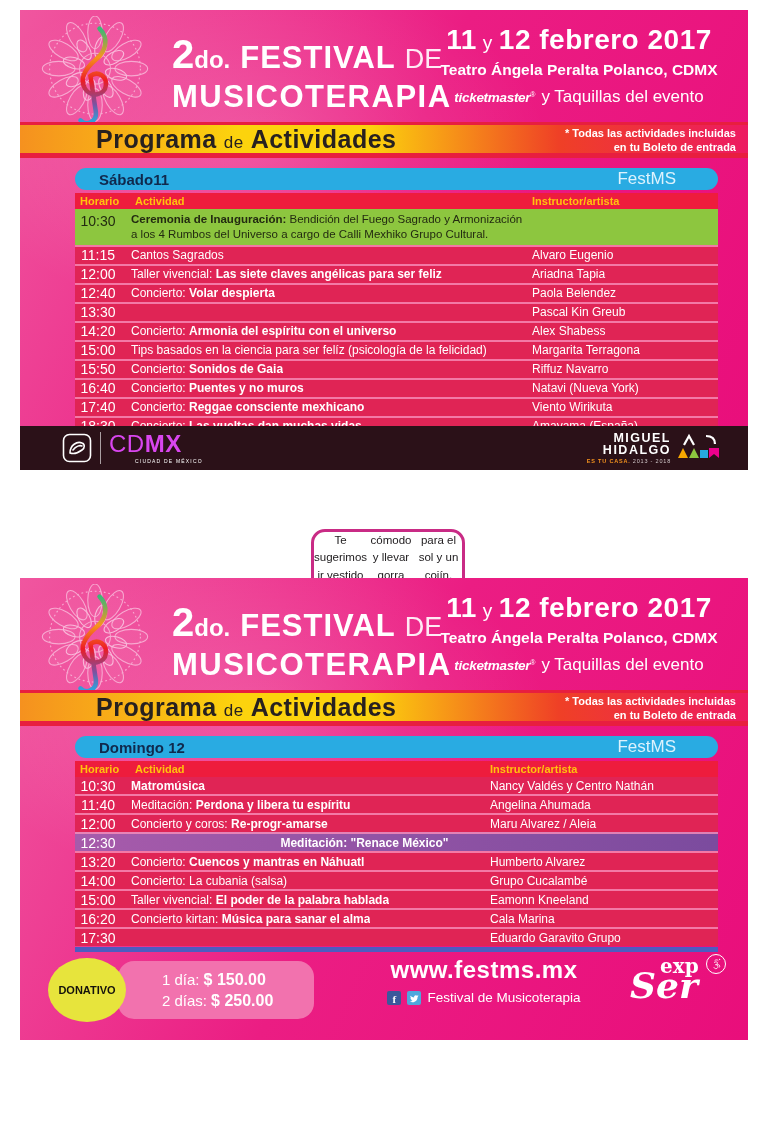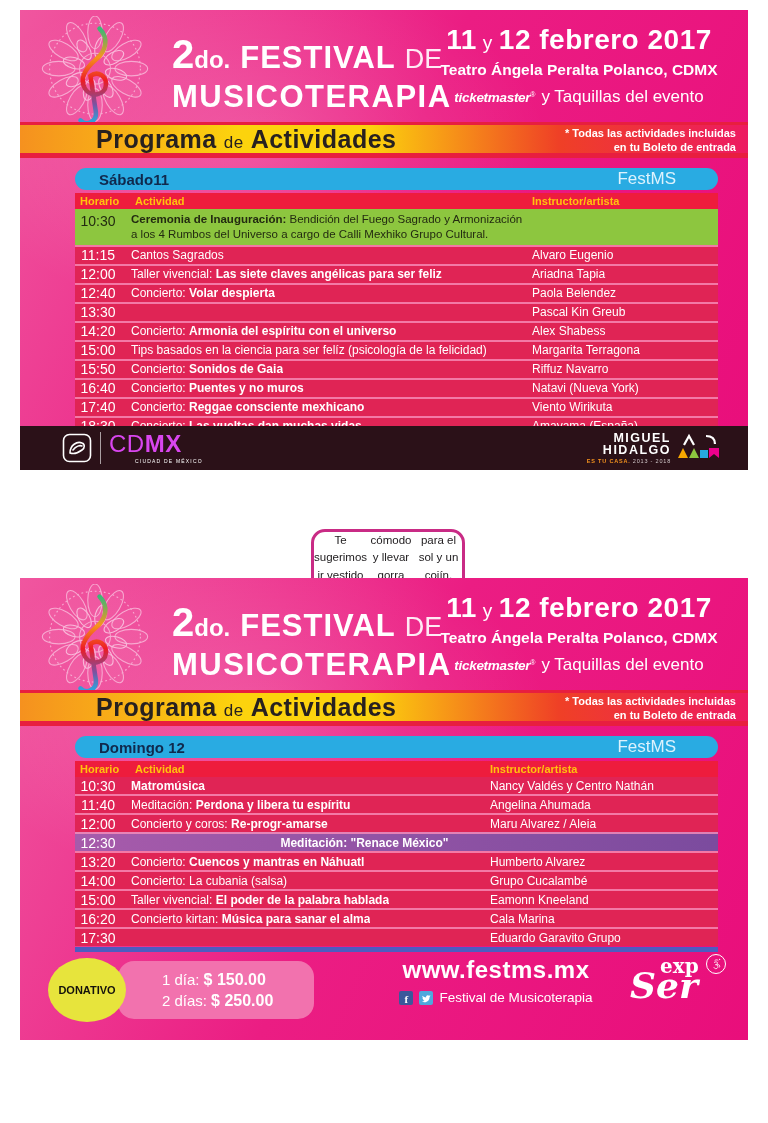--- a/index.html
+++ b/index.html
@@ -95,21 +95,21 @@
   
   .donation{position:absolute;left:0;right:0;bottom:0;height:96px;}
   .don-badge{position:absolute;left:28px;top:14px;width:78px;height:64px;border-radius:50%;
              background:#e7e43c;display:flex;align-items:center;justify-content:center;
              font-size:11px;font-weight:bold;color:#14120c;}
   .price-pill{position:absolute;left:98px;top:17px;width:196px;height:58px;border-radius:16px;
               background:#f272ae;display:flex;flex-direction:column;justify-content:center;
               padding-left:44px;box-sizing:border-box;gap:3px;}
   .price{font-size:15px;color:#fff;}
   .price b{font-size:16px;margin-left:4px;}
-  .webblock{position:absolute;left:316px;top:12px;width:320px;text-align:center;}
+  .webblock{position:absolute;left:304px;top:12px;width:320px;text-align:center;}
   .website{font-size:24px;font-weight:bold;letter-spacing:.5px;}
   .social{margin-top:6px;font-size:13.5px;display:flex;align-items:center;justify-content:center;gap:6px;}
   .fb-icon{display:inline-flex;width:14px;height:14px;background:#3a589b;border-radius:2px;
            color:#fff;font-family:"Liberation Serif",serif;font-weight:bold;font-size:11px;
            align-items:flex-end;justify-content:center;line-height:1;}
   .tw-icon{width:14px;height:14px;background:#4fa8dd;border-radius:2px;display:inline-flex;
            align-items:center;justify-content:center;}
   .expo{position:absolute;right:18px;top:10px;width:100px;height:64px;color:#fff;}
   .expo .exp{position:absolute;left:30px;top:0;font-size:20px;font-weight:bold;font-family:"DejaVu Serif",serif;}
   .expo .ser{position:absolute;left:0;top:10px;font-size:36px;font-style:italic;font-weight:bold;

